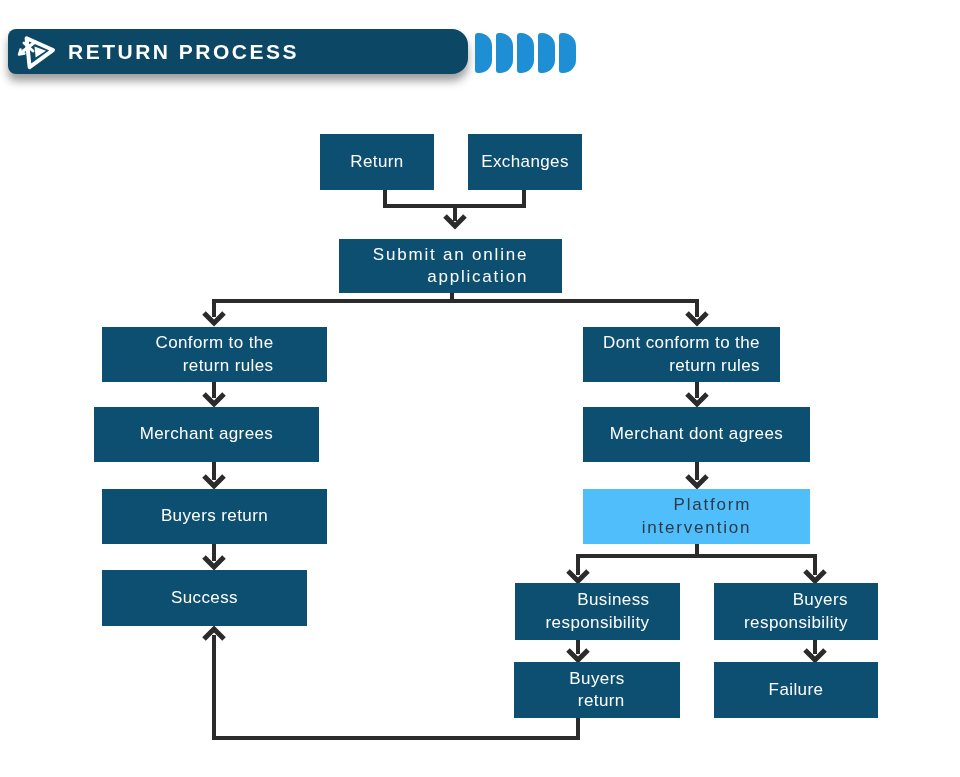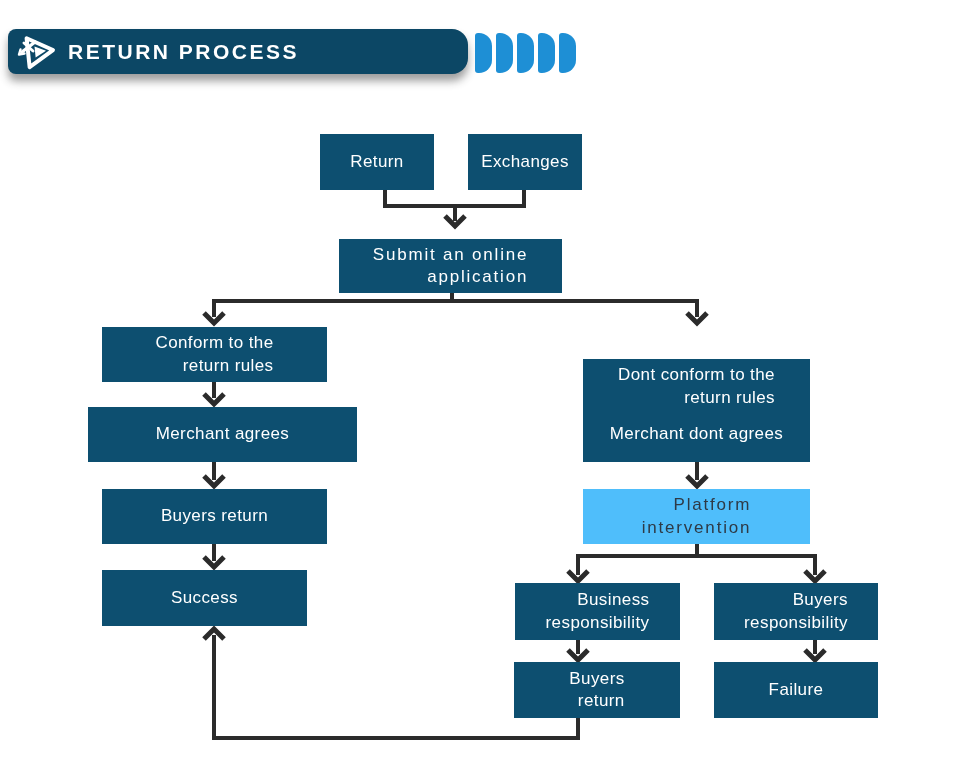--- a/index.html
+++ b/index.html
@@ -107,27 +107,27 @@
   <div class="node" style="left:320px; top:134px; width:114px; height:56px;">Return</div>
 
   <div class="node" style="left:468px; top:134px; width:114px; height:56px;">Exchanges</div>
 
   <div class="node spaced" style="left:339px; top:239px; width:223px; height:54px;">Submit an online
 application</div>
 
   <div class="node" style="left:102px; top:327px; width:225px; height:55px;">Conform to the
 return rules</div>
 
-  <div class="node" style="left:88px; top:407px; width:269px; height:55px;">Merchant agrees</div>
+  <div class="node" style="left:94px; top:407px; width:225px; height:55px;">Merchant agrees</div>
 
   <div class="node" style="left:102px; top:489px; width:225px; height:55px;">Buyers return</div>
 
   <div class="node" style="left:102px; top:570px; width:205px; height:56px;">Success</div>
 
-  <div class="node" style="left:583px; top:327px; width:227px; height:55px;margin-top:32px;">Dont conform to the
+  <div class="node" style="left:583px; top:327px; width:197px; height:55px;">Dont conform to the
 return rules</div>
 
   <div class="node" style="left:583px; top:407px; width:227px; height:55px;">Merchant dont agrees</div>
 
   <div class="node highlight spaced" style="left:583px; top:489px; width:227px; height:55px;">Platform
 intervention</div>
 
   <div class="node" style="left:515px; top:583px; width:165px; height:57px;">Business
 responsibility</div>
 

